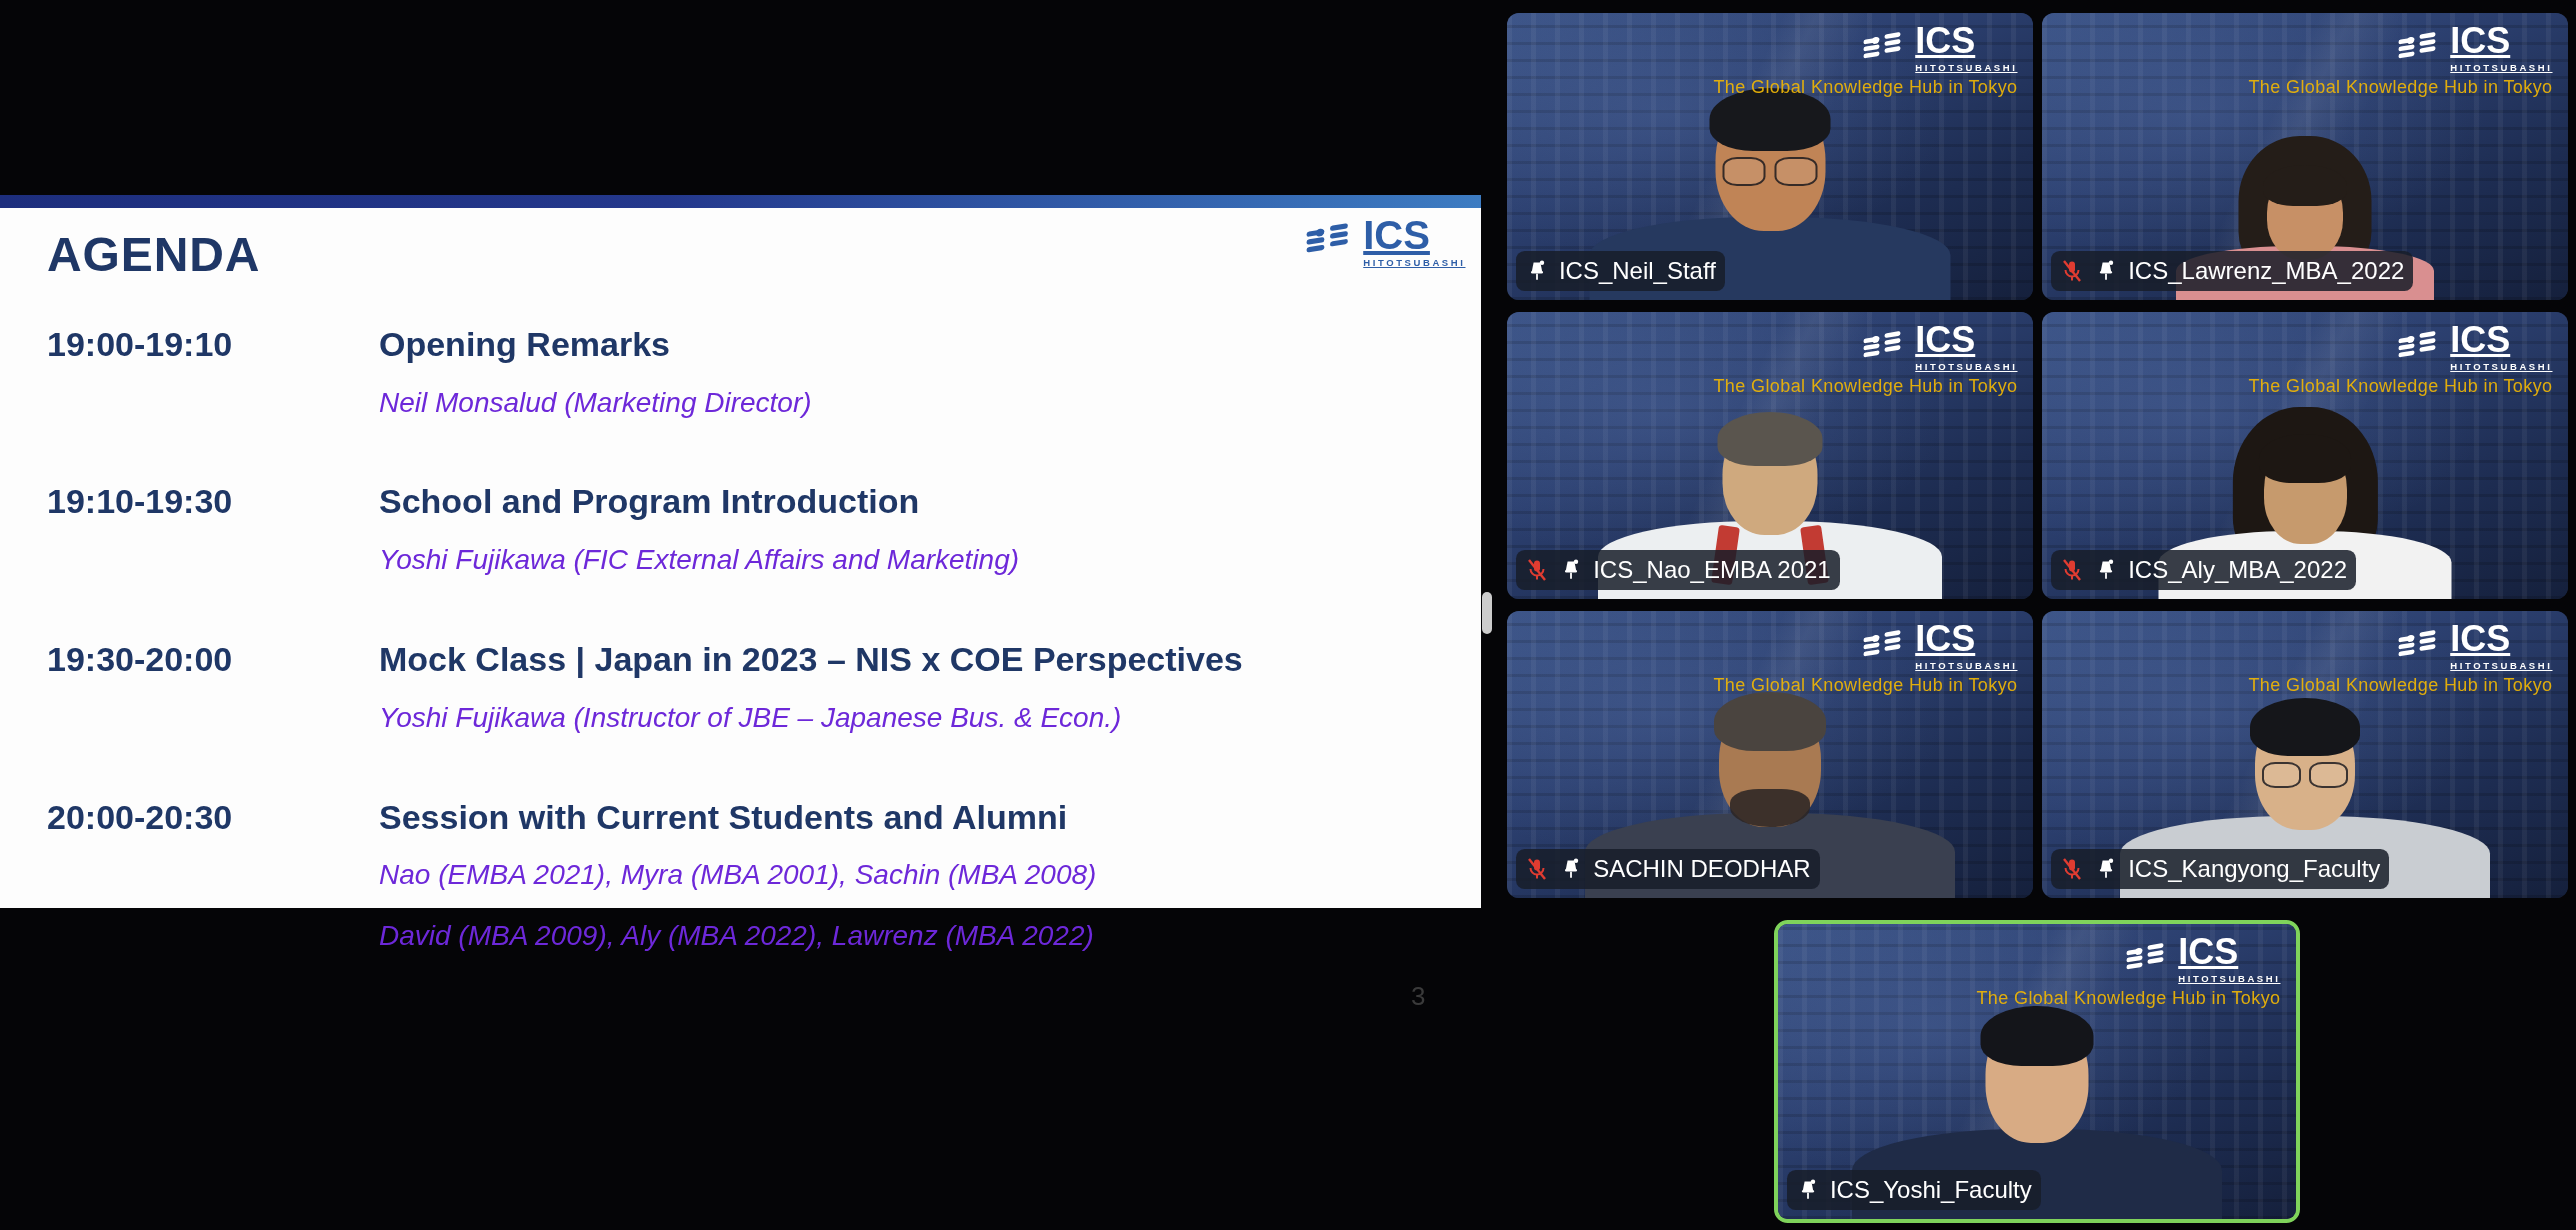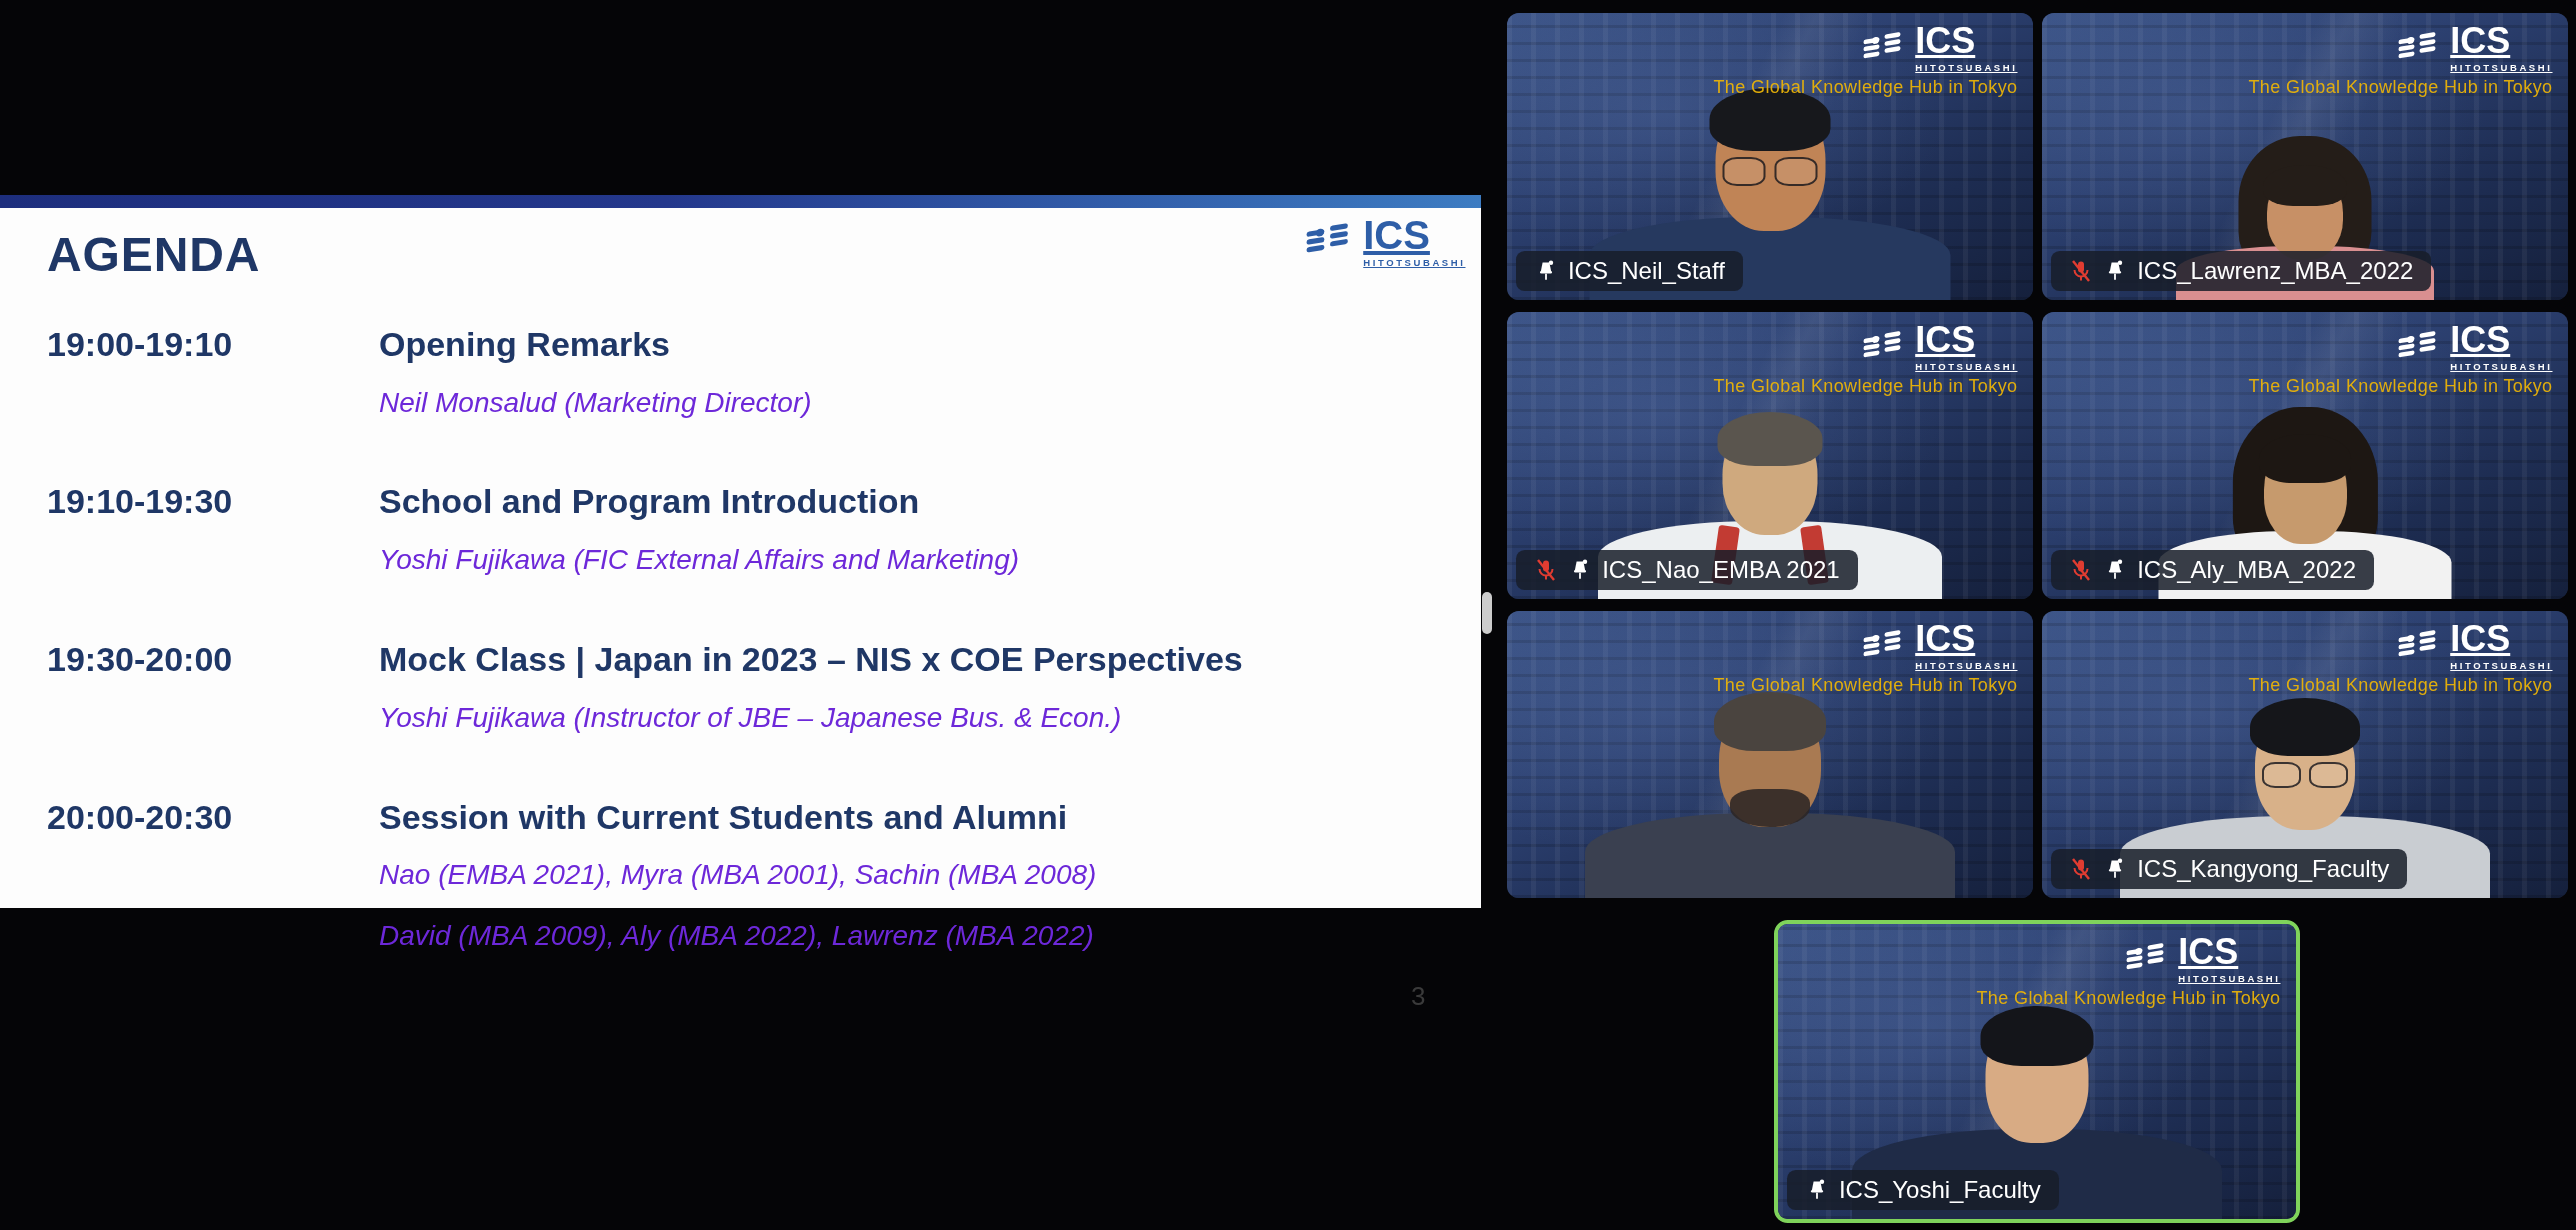--- a/index.html
+++ b/index.html
@@ -76,21 +76,21 @@
   .p-neil   {--shw:361px;--shh:148px;--headw:110px;--headh:136px;--skin:#c08456;--hair:#17181c;--shirt:#26395f;}
   .p-lawrenz{--shw:258px;--shh:96px;--headw:76px; --headh:91px;--skin:#c79066;--hair:#241d18;--shirt:#d98f90;}
   .p-nao    {--shw:344px;--shh:139px;--headw:95px;--headh:117px;--skin:#cfa97e;--hair:#5a554e;--shirt:#eceff1;}
   .p-aly    {--shw:293px;--shh:122px;--headw:83px; --headh:105px;--skin:#c69a6d;--hair:#1d1713;--shirt:#f2f2f2;}
   .p-sachin {--shw:370px;--shh:151px;--headw:102px;--headh:129px;--skin:#a97a52;--hair:#4a443f;--shirt:#3a4050;}
   .p-kang   {--shw:370px;--shh:146px;--headw:100px;--headh:126px;--skin:#d8b189;--hair:#15161a;--shirt:#c9cdd2;}
   .p-yoshi  {--shw:370px;--shh:160px;--headw:103px;--headh:131px;--skin:#d8ab84;--hair:#14151a;--shirt:#1f2b47;}
 
   
   .name-tag{position:absolute;left:8.6px;bottom:8.6px;display:flex;align-items:center;gap:10.3px;
-     background:rgba(23,29,41,.85);border-radius:8.6px;padding:0 18px;height:40px;
+     background:rgba(23,29,41,.85);border-radius:8.6px;padding:0 9px;height:40px;
      color:#fff;font-size:24px;white-space:nowrap;}
   .name-tag svg{display:block;}
 </style>
 </head>
 <body>
 
 <div class="screen">
 
   <div class="share-topbar"></div>
 
@@ -339,20 +339,37 @@
               <circle cx="13" cy="11.5" r="3.4"></circle>
             </g>
           </svg>
         <span class="txt">
             <span class="big">ICS</span>
             <span class="org">HITOTSUBASHI</span>
           </span>
       </span>
       <span class="tagline">The Global Knowledge Hub in Tokyo</span>
     </div>
+    <div class="name-tag">
+      <svg width="24" height="24" viewBox="0 0 24 24">
+          <rect x="9" y="2.5" width="6" height="11" rx="3" fill="#e03c31"></rect>
+          <path d="M5.5 11a6.5 6.5 0 0 0 13 0" stroke="#e03c31" stroke-width="2" fill="none"></path>
+          <rect x="11" y="17.5" width="2" height="4" fill="#e03c31"></rect>
+          <line x1="4" y1="2" x2="20" y2="22" stroke="#e03c31" stroke-width="2.4"></line>
+        </svg>
+      <svg width="24" height="24" viewBox="0 0 24 24">
+          <g fill="#fff">
+            <circle cx="17" cy="3.8" r="2.2"></circle>
+            <path d="M8.6 3.6h6.8l1.7 8.4H6.9z"></path>
+            <rect x="6" y="12" width="12" height="2.6" rx="1.3"></rect>
+            <rect x="11.1" y="14.6" width="1.8" height="6.4" rx=".9"></rect>
+          </g>
+        </svg>
+      <span>SACHIN DEODHAR</span>
+    </div>
   </div>
 
   <div class="tile" style="left:2042px;top:611px">
     <div class="tile-bg"></div>
     <div class="person p-kang">
       <div class="shoulders"></div>
         <div class="head">
           <div class="glasses"></div>
         </div>
     </div>

